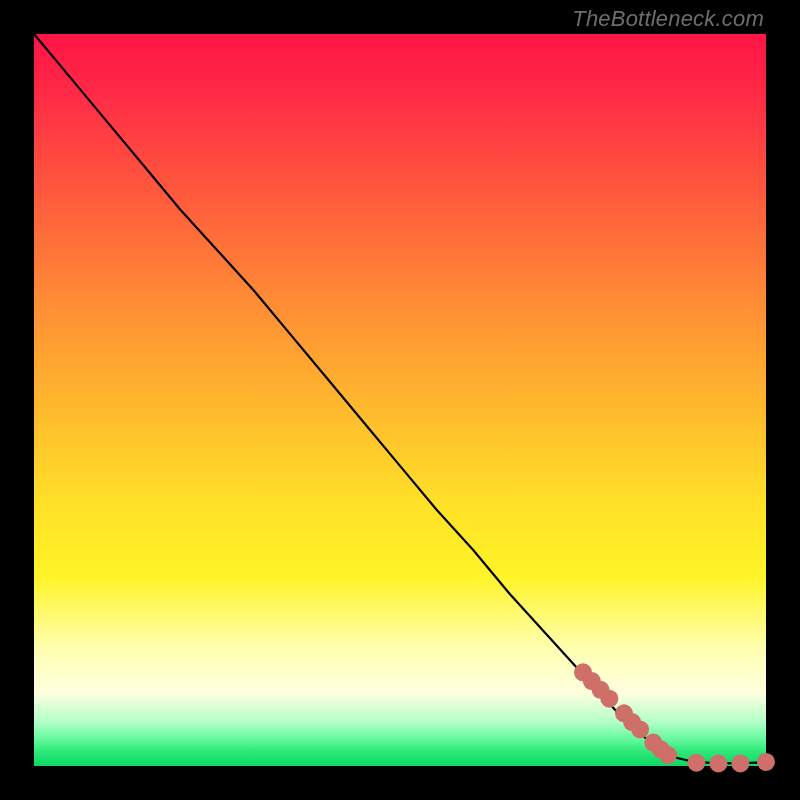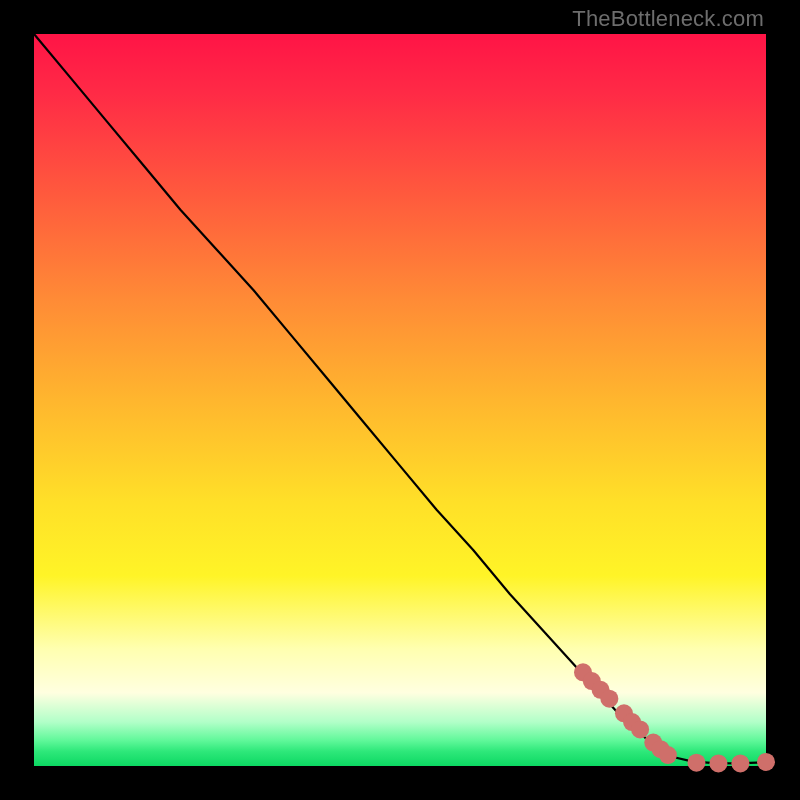--- a/index.html
+++ b/index.html
@@ -42,20 +42,21 @@
     );
   }
   .attribution {
     position: absolute;
     top: 6px;
     right: 36px;
     color: #6d6d6d;
     font-size: 22px;
     font-weight: 500;
     letter-spacing: 0.2px;
+    font-style: italic;
   }
   svg.overlay {
     position: absolute;
     left: 34px;
     top: 34px;
     width: 732px;
     height: 732px;
     overflow: visible;
   }
 </style>

